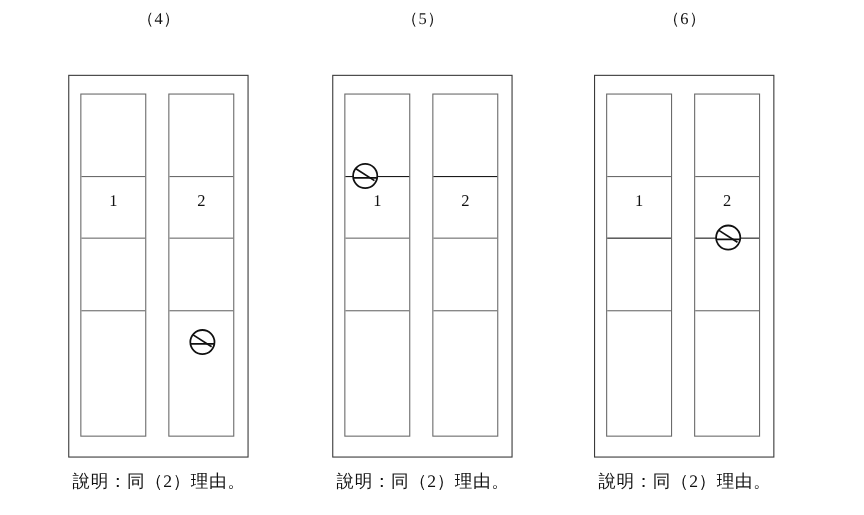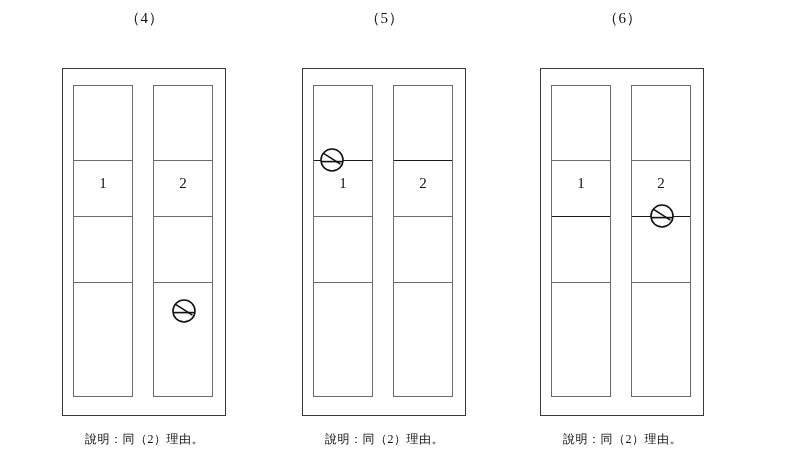--- a/index.html
+++ b/index.html
@@ -97,21 +97,21 @@
     height: 26px;
   }
   .hinge svg { display: block; width: 26px; height: 26px; }
 
   .panel-caption-bottom {
     position: absolute;
     top: 430px;
     left: 0;
     width: 245px;
     text-align: center;
-    font-size: 12px;
+    font-size: 16px;
     line-height: 18px;
     letter-spacing: 0.5px;
     font-family: "Liberation Serif", "DejaVu Serif", serif;
     color: #111111;
     white-space: nowrap;
   }
 </style>
 </head>
 <body>
 

